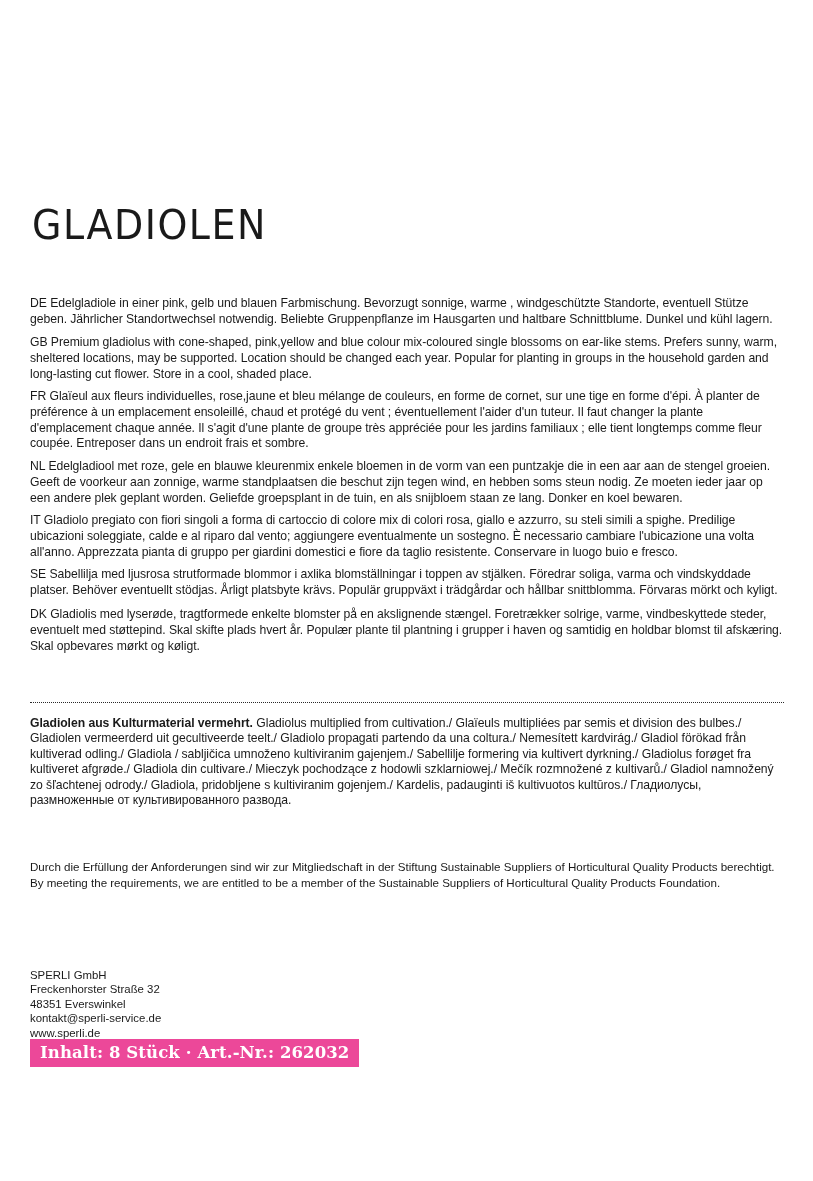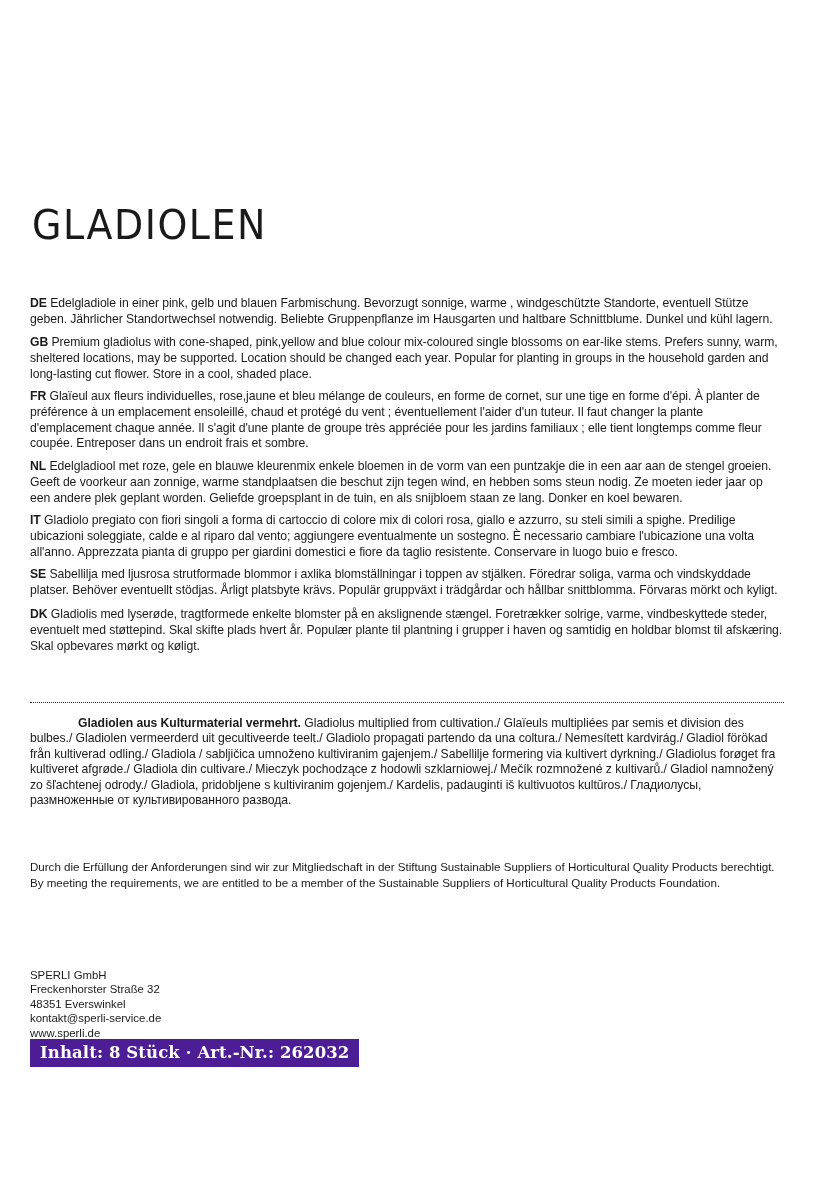--- a/index.html
+++ b/index.html
@@ -57,41 +57,41 @@
   .lang-para {
     font-size: 12.2px;
     line-height: 15.1px;
     margin: 0 0 9px 0;
     text-align: left;
     letter-spacing: -0.05px;
     transform: scaleY(1.04);
     transform-origin: left top;
   }
   .lang-code {
-    font-weight: bold;
+    font-weight: normal;
   }
 
   .dotted-rule {
     position: absolute;
     left: 30px;
     width: 754px;
     height: 0;
     border-top: 1.6px dotted #2a2a2a;
   }
   #rule-1 { top: 702px; }
 
   .cultivation-para {
     position: absolute;
     left: 30px; top: 716px;
     width: 754px;
     font-size: 12.2px;
     line-height: 15.4px;
     letter-spacing: -0.05px;
   }
-  .cultivation-para .lead { font-weight: bold; margin-left: 48px; }
+  .cultivation-para .lead { font-weight: bold; }
 
   .sustain-para {
     position: absolute;
     left: 30px; top: 859px;
     width: 754px;
     font-size: 11.6px;
     line-height: 16.2px;
     letter-spacing: -0.02px;
   }
 
@@ -100,21 +100,21 @@
     position: absolute;
     left: 30px; top: 968px;
     font-size: 11.4px;
     line-height: 14.4px;
   }
   .address-block .company { font-weight: normal; }
 
   .content-bar {
     position: absolute;
     left: 30px; top: 1039px;
-    background: #4c1d95;
+    background: #ec4899;
     color: #ffffff;
     font-family: "DejaVu Serif", serif;
     font-weight: bold;
     font-size: 16.5px;
     padding: 4px 10px 5px 10px;
     letter-spacing: 0.1px;
     white-space: nowrap;
   }
 
   

